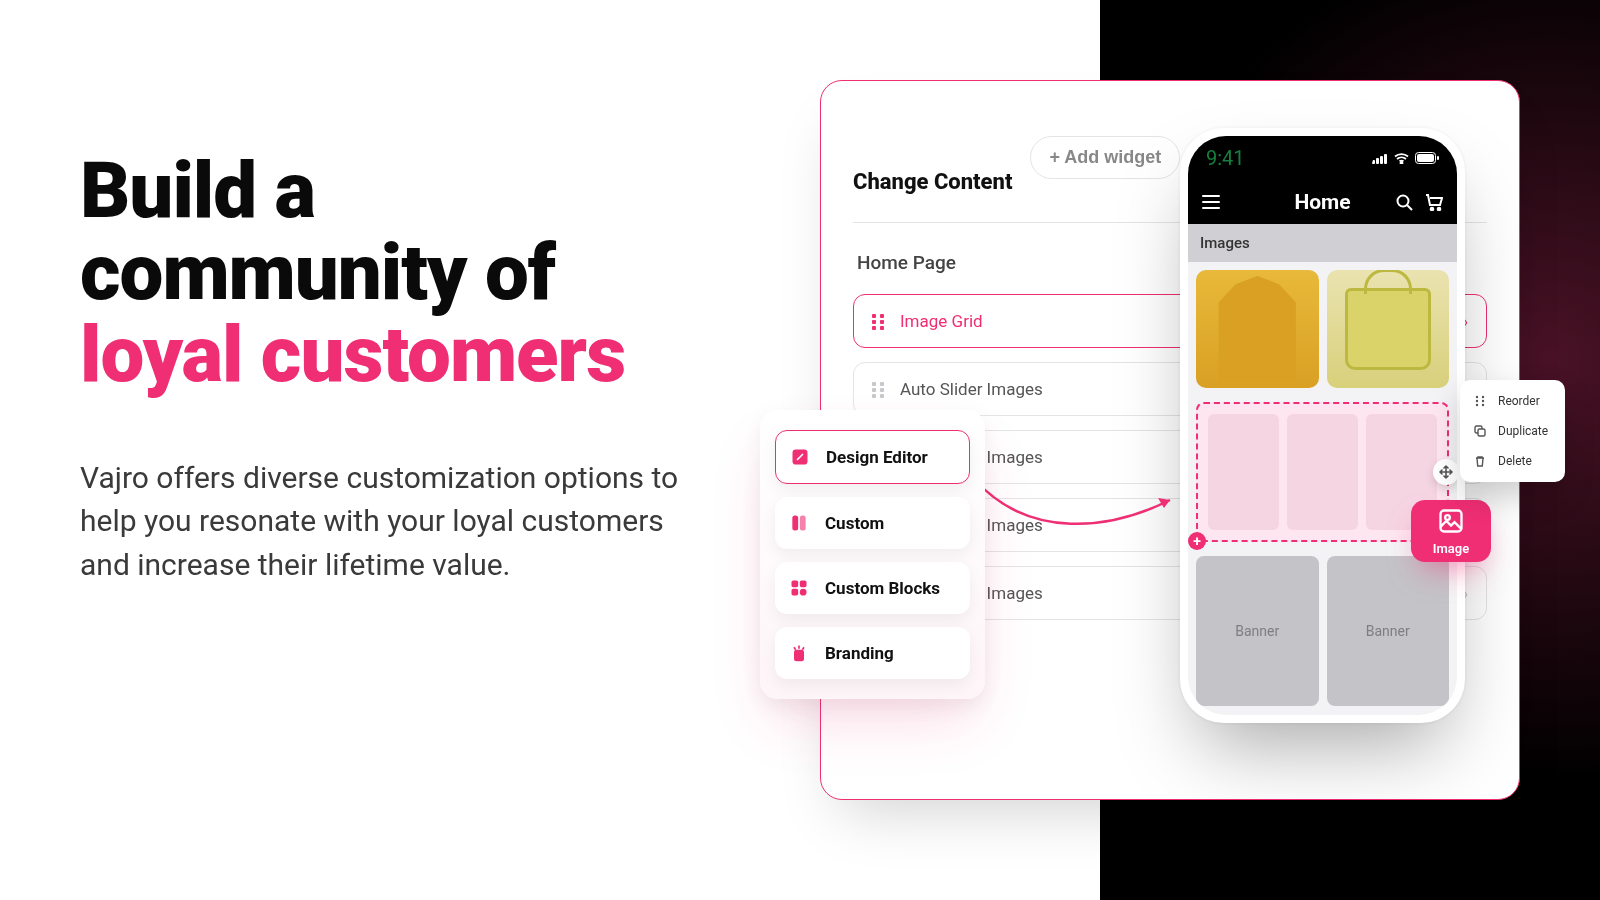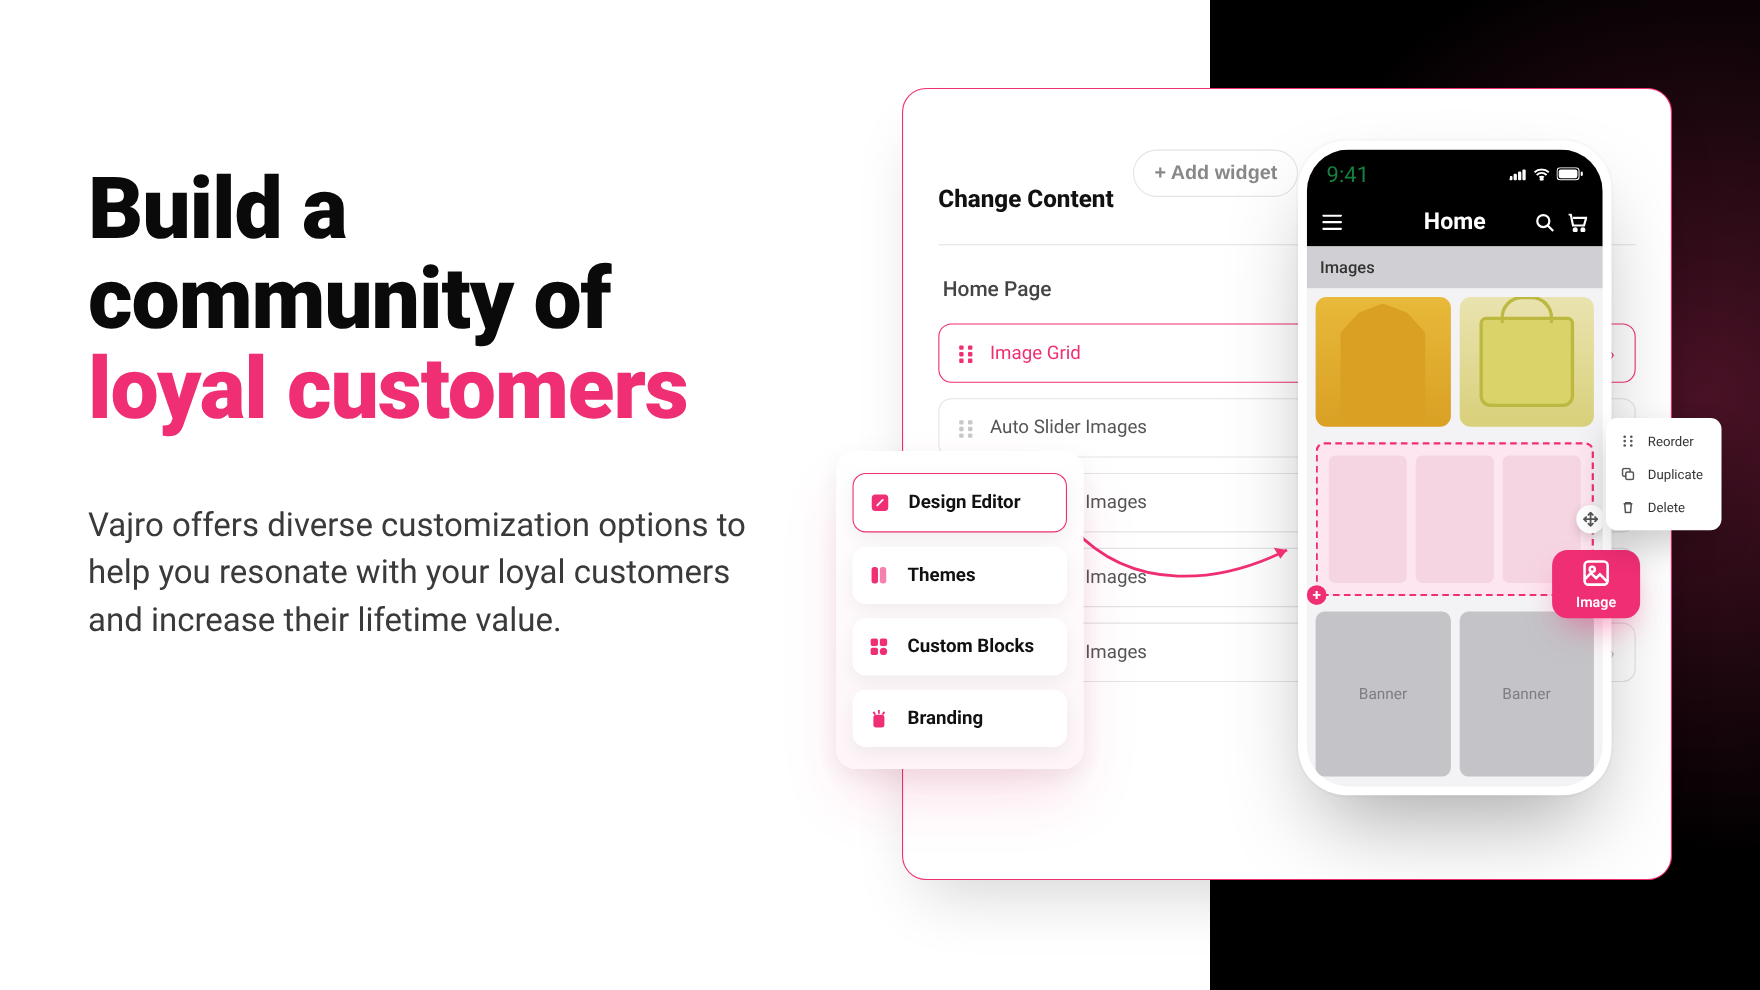--- a/index.html
+++ b/index.html
@@ -363,21 +363,21 @@
     </span>
     <span>Design Editor</span>
   </div>
   <div class="side-item">
     <span class="ico">
       <svg width="20" height="20" viewBox="0 0 24 24" fill="currentColor">
           <rect x="4" y="3" width="7" height="18" rx="3"></rect>
           <rect x="13" y="3" width="7" height="18" rx="3" opacity=".6"></rect>
         </svg>
     </span>
-    <span>Themes</span>
+    <span>Custom</span>
   </div>
   <div class="side-item">
     <span class="ico">
       <svg width="20" height="20" viewBox="0 0 24 24" fill="currentColor">
           <rect x="3" y="3" width="8" height="8" rx="2"></rect>
           <rect x="13" y="3" width="8" height="8" rx="2"></rect>
           <rect x="3" y="13" width="8" height="8" rx="2"></rect>
           <rect x="13" y="13" width="8" height="8" rx="4"></rect>
         </svg>
     </span>

